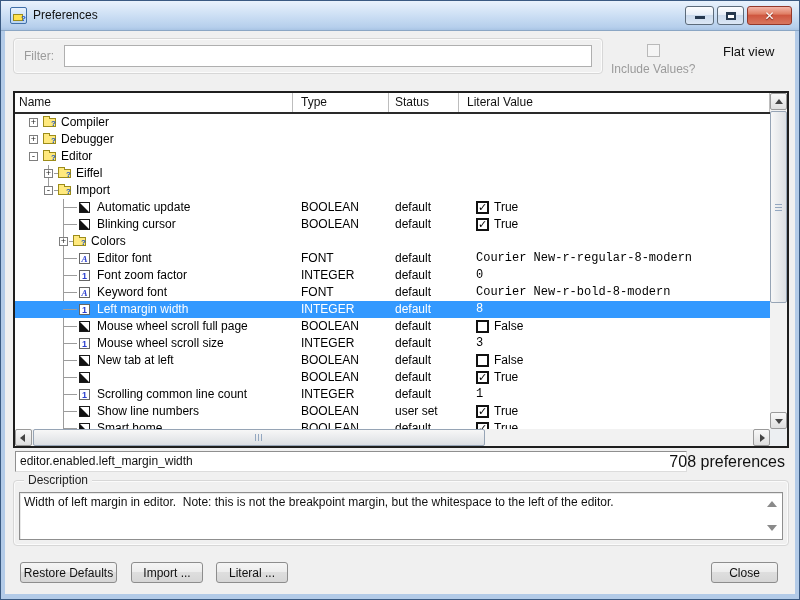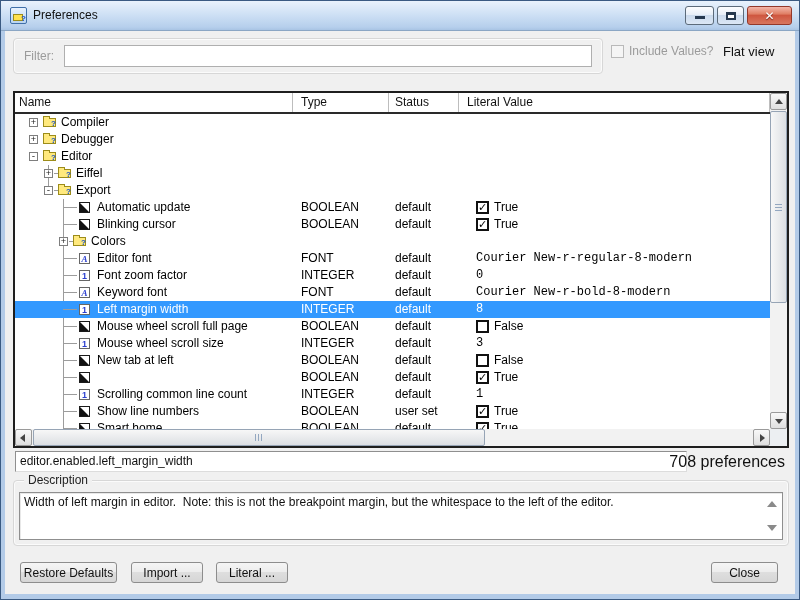--- a/index.html
+++ b/index.html
@@ -33,21 +33,21 @@
 
   
   .client { position:absolute; left:4px; right:4px; top:30px; bottom:5px; background:#f0f0f0; }
 
   
   .filter-group { position:absolute; left:8px; top:7px; width:590px; height:36px;
     border:1px solid #d7d7d7; border-radius:4px; box-shadow:inset 0 0 0 1px #fbfbfb; }
   .filter-label { position:absolute; left:10px; top:10px; font-size:12px; color:#9b9b9b; }
   .filter-input { position:absolute; left:50px; top:6px; width:528px; height:22px;
     border:1px solid #afafaf; background:#fff; font-size:12px; padding:0 4px; outline:none; }
-  .include-values { position:absolute; left:606px; top:13px; display:flex; align-items:center; gap:5px; }
+  .include-values { position:absolute; left:606px; top:13px; display:flex; align-items:center; gap:5px;flex-direction:column; }
   .iv-box { width:13px; height:13px; background:#f5f5f5; border:1px solid #b9b9b9; }
   .iv-label { font-size:12px; color:#9b9b9b; }
   .flat-view { position:absolute; left:718px; top:13px; font-size:13px; color:#111; cursor:default; }
 
   
   .tree-panel { position:absolute; left:8px; top:60px; width:776px; height:357px;
     background:#fff; border:2px solid #1e1e1e; }
   .tree-header { position:absolute; left:0; top:0; right:17px; height:21px; display:flex;
     background:#fff; border-bottom:2px solid #2a2a2a; font-size:12px; color:#111; }
   .hcell { line-height:19px; border-right:1px solid #bdbdbd; overflow:hidden; white-space:nowrap; }
@@ -233,21 +233,21 @@
             <div class="cell c-status"></div>
             <div class="cell c-value"></div>
           </div>
           <div class="row">
             <div class="cell c-name">
               <span class="expander" style="left: 29px;">-</span>
               <span class="tick" style="left: 39px; width: 4px;"></span>
               <span class="i-folder" style="left: 43px;">
                 <span class="fq">?</span>
               </span>
-              <span class="row-label" style="left: 61px;">Export</span>
+              <span class="row-label" style="left: 61px;">Import</span>
             </div>
             <div class="cell c-type"></div>
             <div class="cell c-status"></div>
             <div class="cell c-value"></div>
           </div>
           <div class="row">
             <div class="cell c-name">
               <span class="tick" style="left: 48px; width: 14px;"></span>
               <span class="i-bool" style="left: 64px;"></span>
               <span class="row-label" style="left: 82px;">Automatic update</span>

